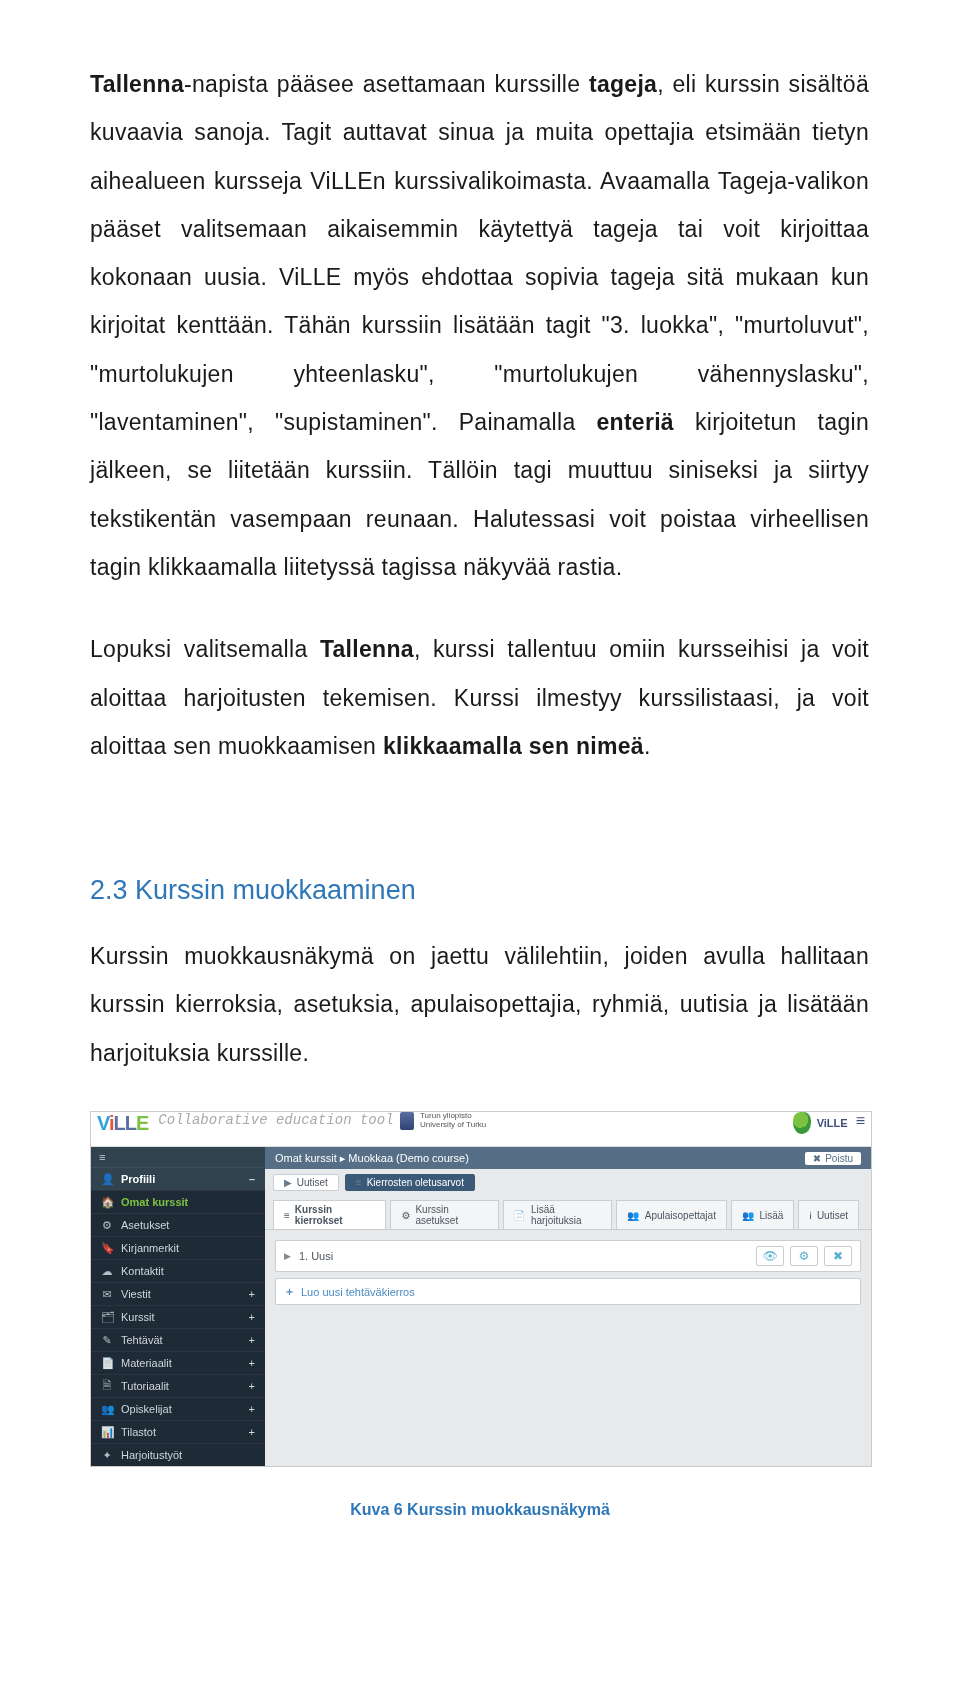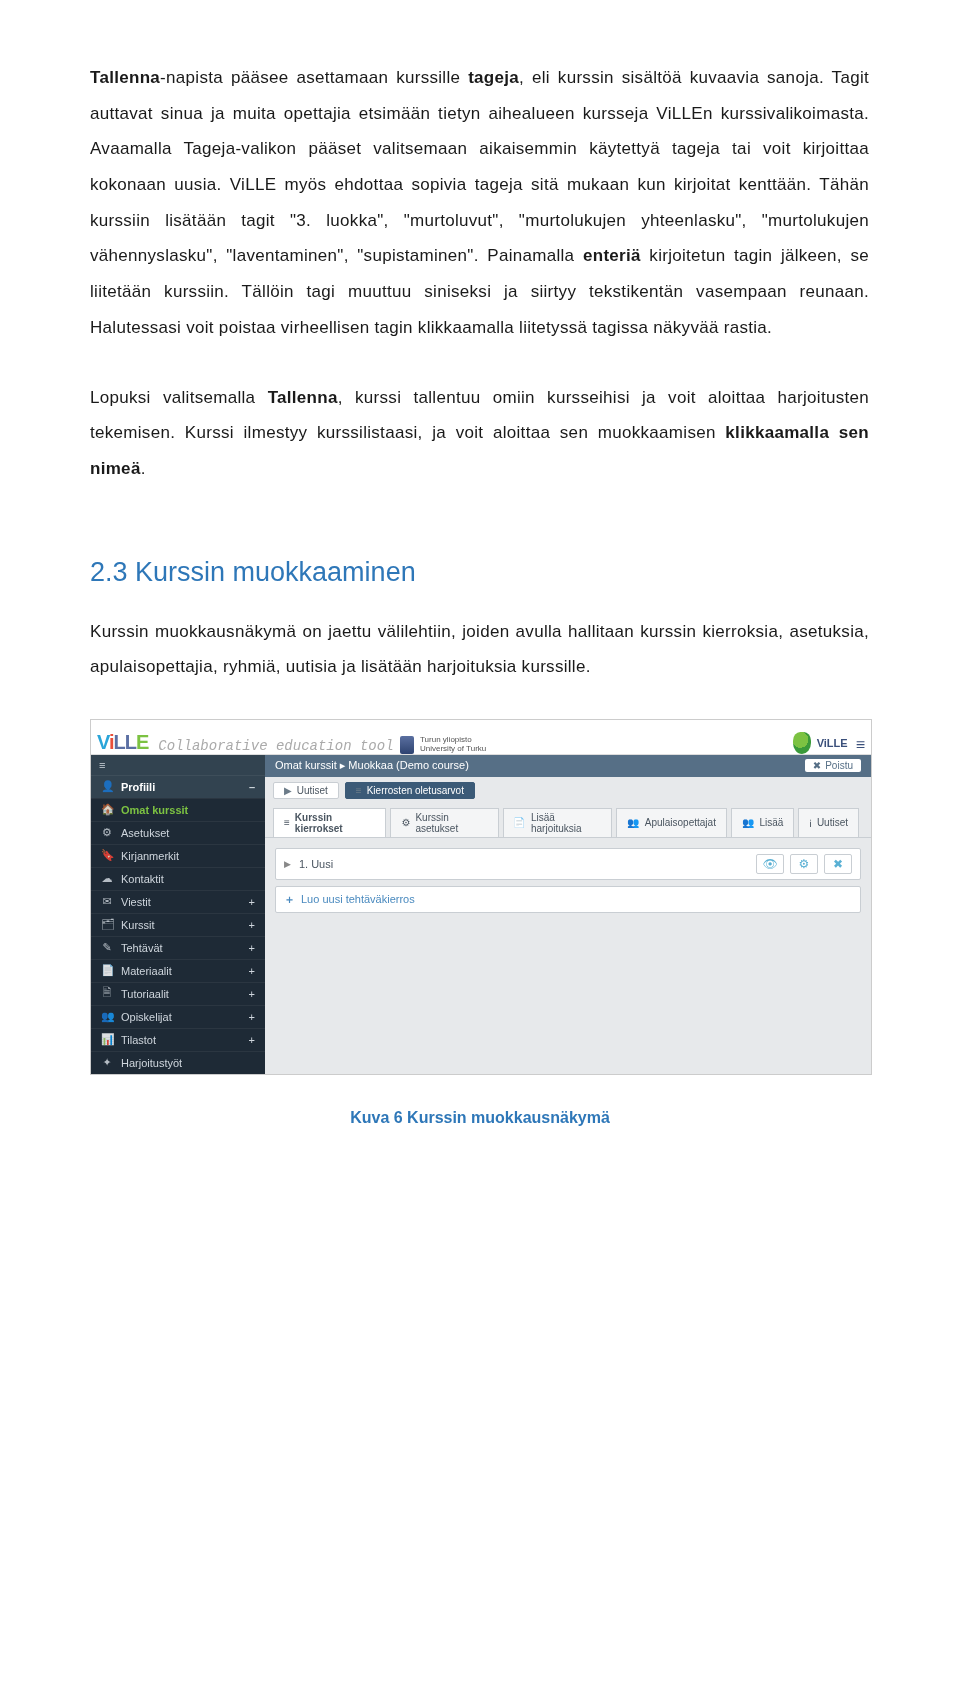--- a/index.html
+++ b/index.html
@@ -8,42 +8,42 @@
     font-family: Arial, Helvetica, sans-serif;
     background: #fff;
     color: #1a1a1a;
     width: 960px;
   }
   .page {
     padding: 60px 90px 40px 90px;
     box-sizing: border-box;
   }
   .body-text {
-    font-size: 17px;
+    font-size: 23px;
     line-height: 2.1;
     text-align: justify;
     margin: 0 1px 34px 0;
     letter-spacing: 0.3px;
   }
   .body-text b { font-weight: 700; }
   h2.section {
     color: #2e77b8;
     font-size: 27px;
     font-weight: 400;
-    margin: 70px 0 26px 0;
+    margin: 105px 0 26px 0;
   }
   
   .shot {
     margin: 10px 0 0 0;
     width: 780px;
     border: 1px solid #ccc;
   }
   .shot .topbar {
     display: flex;
-    align-items: flex-end;
+    align-items: flex-start;
     height: 34px;
     background: #fff;
     border-bottom: 1px solid #ddd;
     padding: 0 6px;
     font-size: 10px;
     color: #888;
   }
   .shot .logo {
     font-weight: 700;
     font-size: 20px;

